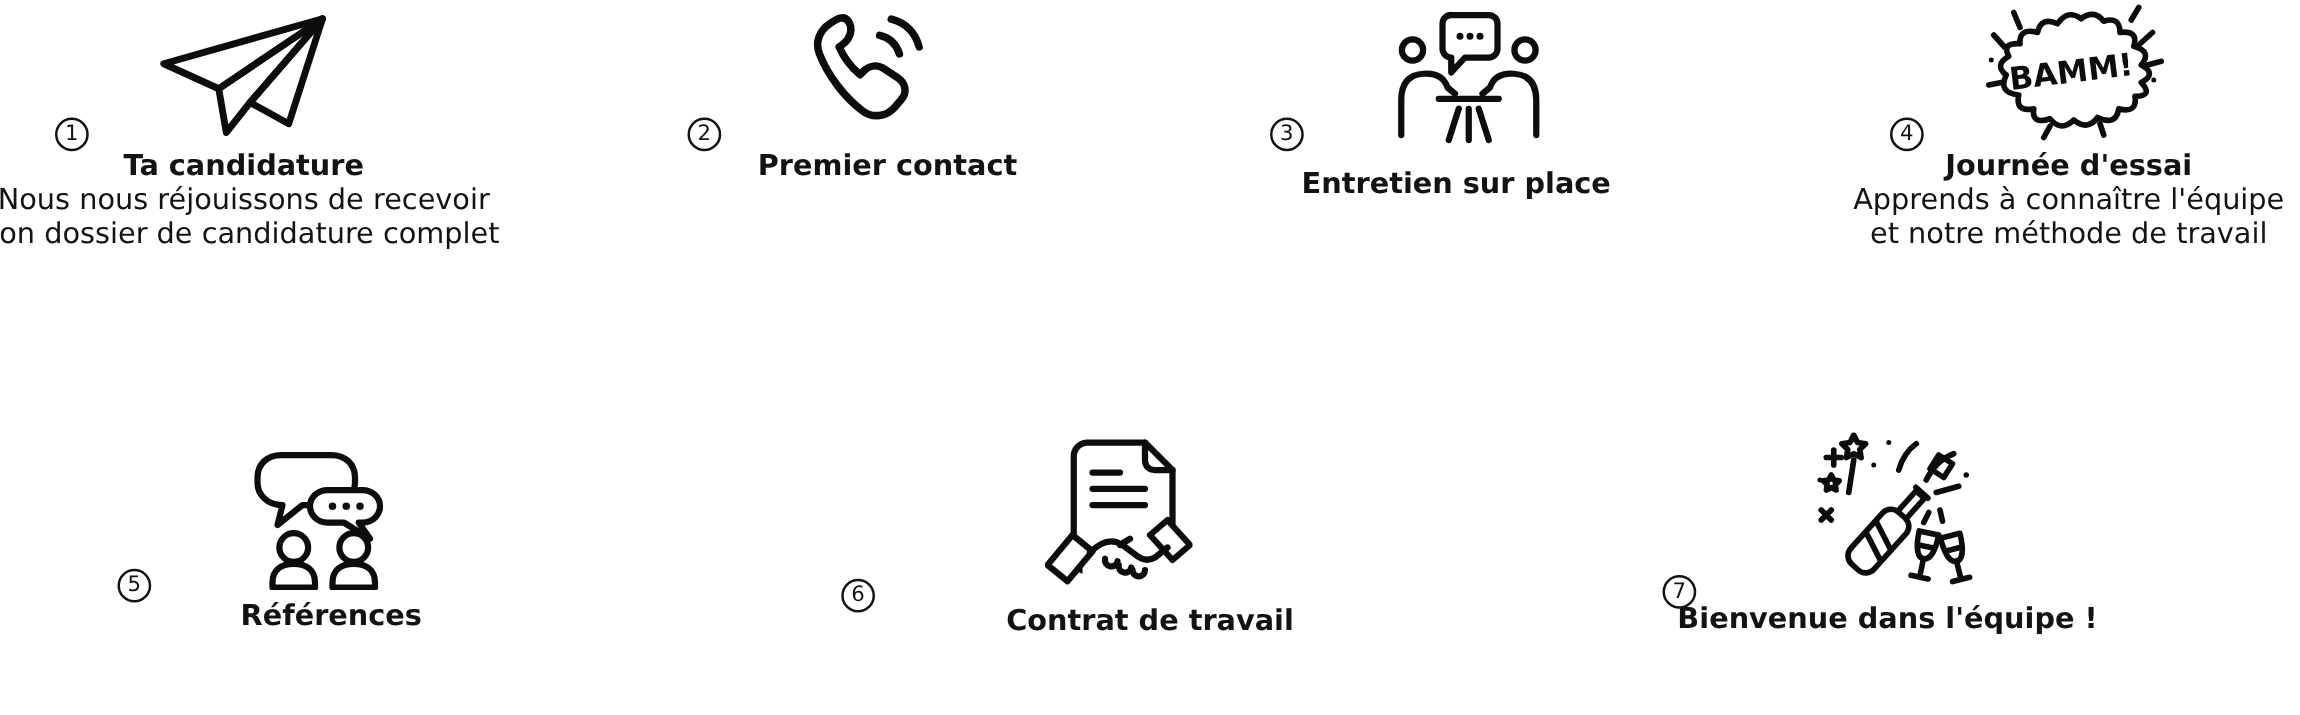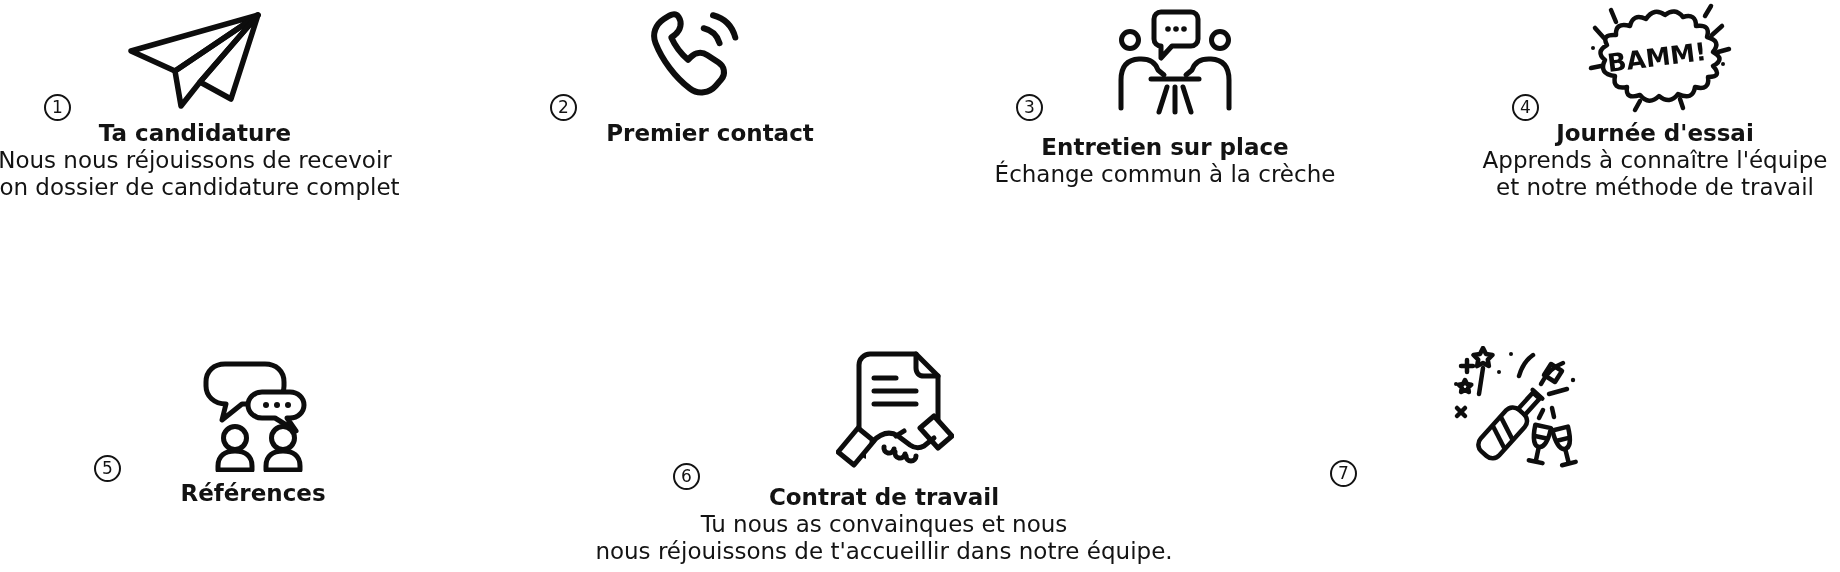--- a/index.html
+++ b/index.html
@@ -77,21 +77,20 @@
           <circle cx="59" cy="21" r="2.8"></circle>
           <circle cx="67" cy="21" r="2.8"></circle>
       </g>
     </svg>
   </div>
   <div class="num" style="left:1016px;top:94px;">
       <span>3</span>
     </div>
   <div class="txt" style="left:955px;top:119px;width:420px;margin-top:14px;">
     <div class="title">Entretien sur place</div>
-    <div class="desc">Échange commun à la crèche</div>
   </div>
 
   <div class="icon" style="left:1583px;top:2px;">
     <svg width="150" height="112" viewBox="0 0 150 112">
       <g class="stroke" stroke-width="4.5">
         <path d="M22 58 Q12 50 24 43 Q18 32 33 33 Q32 20 47 24 Q50 11 63 17 Q71 5 82 13 Q92 5 100 15 Q113 11 113 24 Q128 22 124 35 Q139 39 130 50 Q143 57 130 64 Q140 75 125 75 Q127 89 112 85 Q110 99 95 92 Q87 103 76 94 Q66 104 57 93 Q42 98 44 85 Q29 88 32 74 Q15 72 22 58 Z"></path>
         <path d="M12 26 L21 36"></path>
           <path d="M28 8 L33 20"></path>
           <path d="M128 4 L122 14"></path>
         <path d="M139 24 L129 33"></path>
@@ -129,21 +128,21 @@
       <g fill="#0d0d0d" stroke="none">
         <circle cx="74" cy="47" r="3"></circle>
           <circle cx="85" cy="47" r="3"></circle>
           <circle cx="96" cy="47" r="3"></circle>
       </g>
     </svg>
   </div>
   <div class="num" style="left:94px;top:455px;">
       <span>5</span>
     </div>
-  <div class="txt" style="left:53px;top:479px;width:400px;">
+  <div class="txt" style="left:65px;top:479px;width:400px;">
     <div class="title">Références</div>
   </div>
 
   <div class="icon" style="left:836px;top:348px;">
     <svg width="118" height="124" viewBox="0 0 118 124">
       <g class="stroke" stroke-width="5">
         <path d="M34 6 h46 l22 22 v70 c0 6 -5 11 -11 11 h-57 c-6 0 -11 -5 -11 -11 V17 C23 11 28 6 34 6 z"></path>
         <path d="M80 6 v14 c0 5 3 8 8 8 h14"></path>
         <path d="M38 30 h22"></path>
           <path d="M38 43 h42"></path>
@@ -157,24 +156,22 @@
         <path d="M48 99 a5 5 0 0 0 10 2"></path>
         <path d="M59 104 a5 5 0 0 0 10 2"></path>
         <path d="M70 108 a5 5 0 0 0 10 0"></path>
         <path d="M60 88 l8 -5"></path>
       </g>
     </svg>
   </div>
   <div class="num" style="left:673px;top:463px;">
       <span>6</span>
     </div>
-  <div class="txt" style="left:584px;top:483px;width:600px;">
+  <div class="txt" style="left:620px;top:483px;width:600px;">
     <div class="title">Contrat de travail</div>
-    <div class="desc">Tu nous as convainques et nous
-nous réjouissons de t'accueillir dans notre équipe.</div>
   </div>
 
   <div class="icon" style="left:1453px;top:346px;">
     <svg width="130" height="122" viewBox="0 0 130 122">
       <g class="stroke" stroke-width="4.5">
         <g transform="rotate(42 48 88)">
           <rect x="36" y="58" width="25" height="56" rx="9"></rect>
           <path d="M44 58 V36 h9 V58"></path>
           <path d="M42 34 h13"></path>
           <path d="M38 76 l21 8"></path>
@@ -209,15 +206,16 @@
           <circle cx="46" cy="26" r="2"></circle>
           <circle cx="120" cy="34" r="2.2"></circle>
           <circle cx="58" cy="8" r="2"></circle>
       </g>
     </svg>
   </div>
   <div class="num" style="left:1330px;top:460px;">
       <span>7</span>
     </div>
   <div class="txt" style="left:1230px;top:481px;width:560px;">
+    <div class="title">Bienvenue dans l'équipe !</div>
   </div>
 
 </div>
 
 </body></html>

